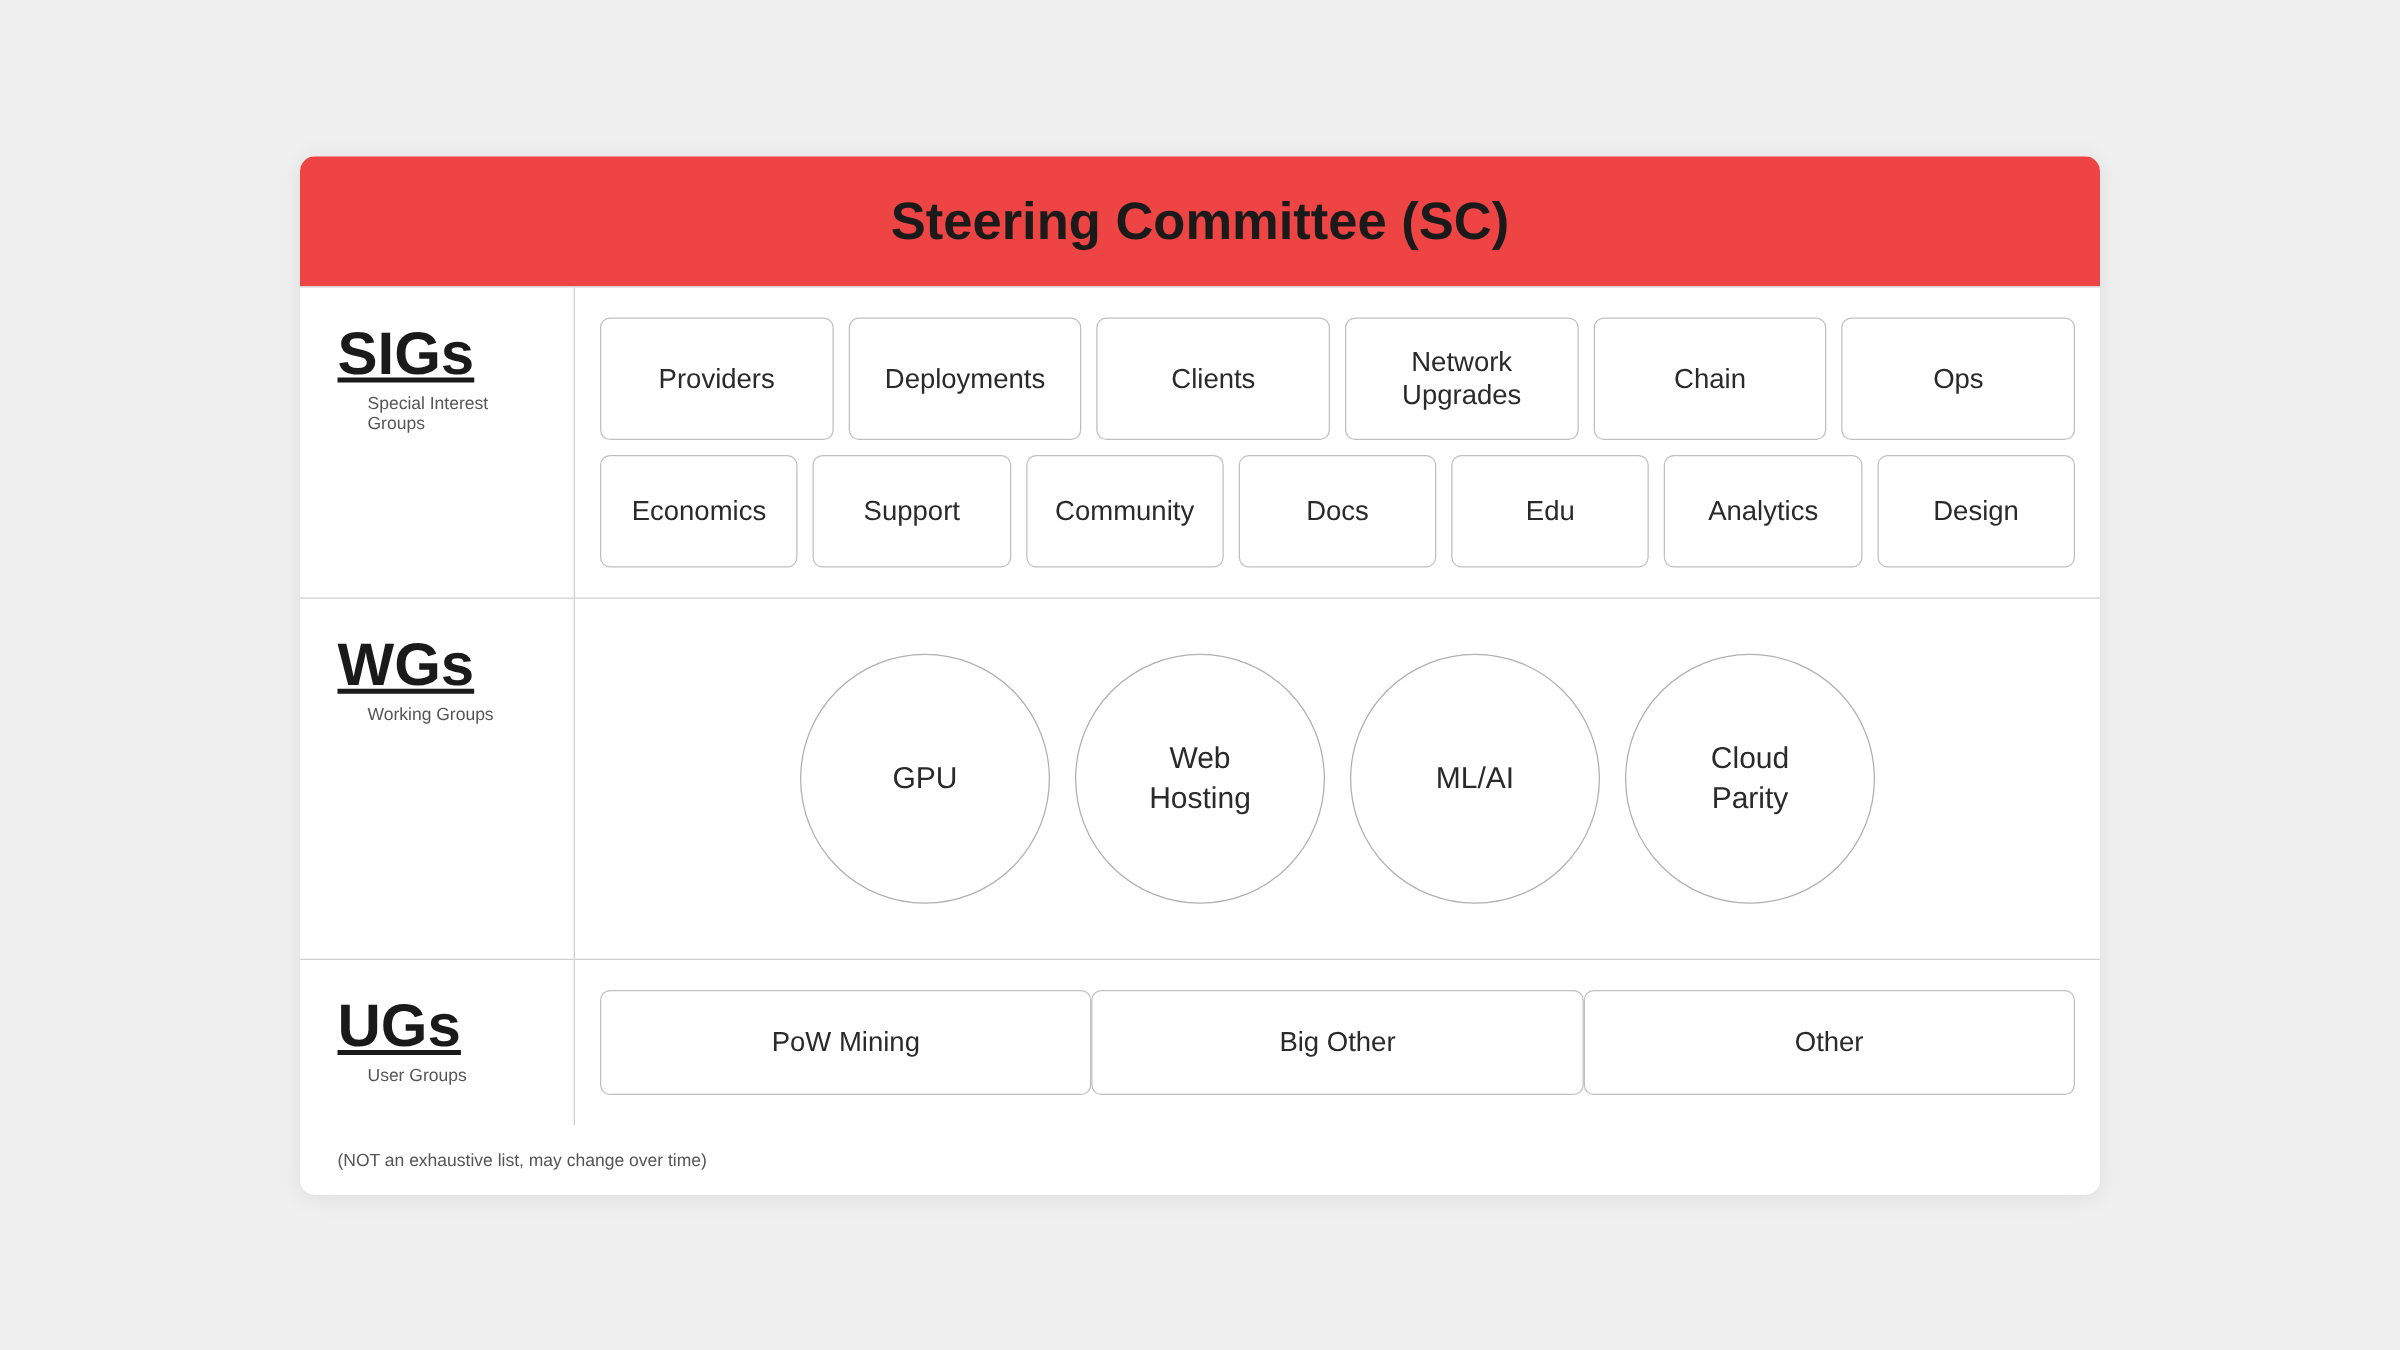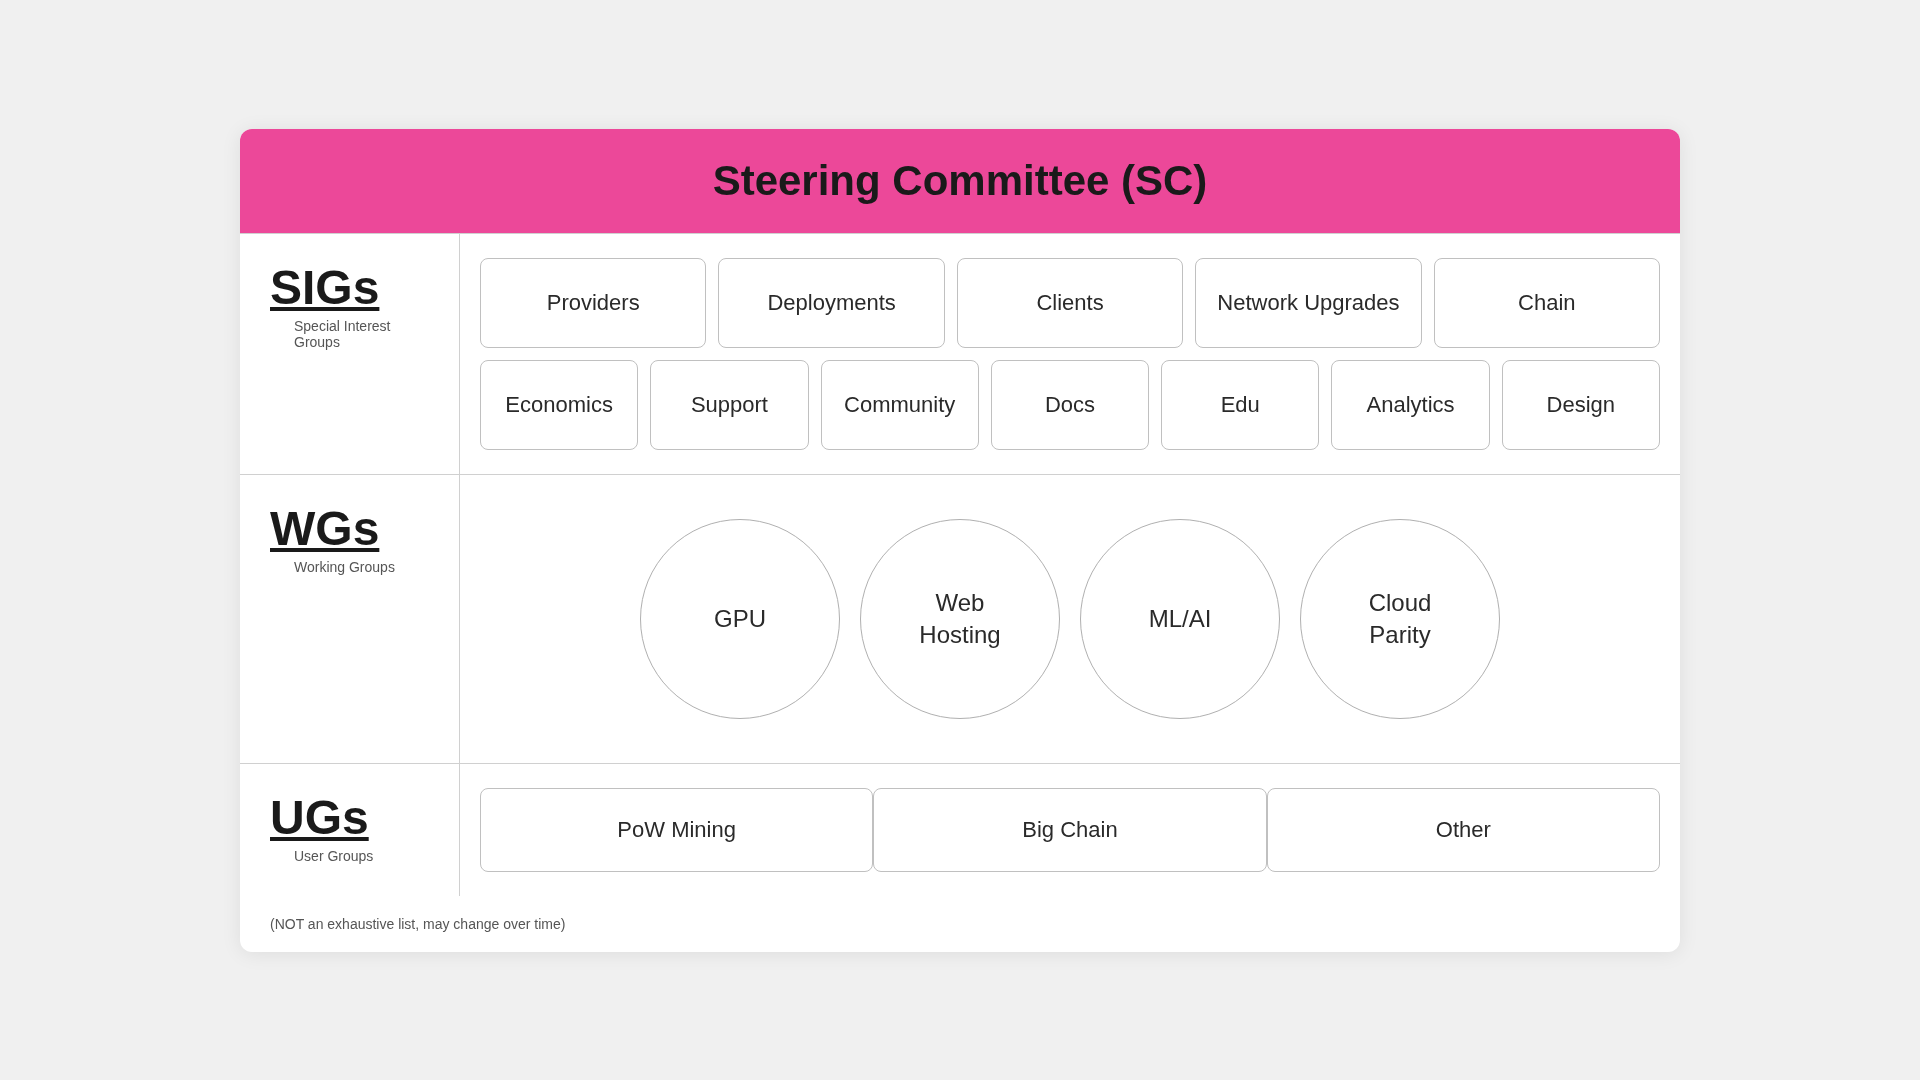--- a/index.html
+++ b/index.html
@@ -19,21 +19,21 @@
 
     .outer-container {
       width: 1440px;
       background: white;
       border-radius: 12px;
       overflow: hidden;
       box-shadow: 0 2px 20px rgba(0,0,0,0.08);
     }
 
     .header {
-      background: #ec4899;
+      background: #ef4444;
       padding: 28px 64px;
       text-align: center;
     }
 
     .header h1 {
       font-size: 42px;
       font-weight: 900;
       color: #1a1a1a;
     }
 
@@ -174,20 +174,21 @@
         <div class="sub-label">Special Interest Groups</div>
       </div>
       <div class="section-content">
         <div class="sigs-grid">
           <div class="sigs-row">
             <div class="sig-box">Providers</div>
             <div class="sig-box">Deployments</div>
             <div class="sig-box">Clients</div>
             <div class="sig-box">Network Upgrades</div>
             <div class="sig-box">Chain</div>
+            <div class="sig-box">Ops</div>
           </div>
           <div class="sigs-row">
             <div class="sig-box">Economics</div>
             <div class="sig-box">Support</div>
             <div class="sig-box">Community</div>
             <div class="sig-box">Docs</div>
             <div class="sig-box">Edu</div>
             <div class="sig-box">Analytics</div>
             <div class="sig-box">Design</div>
           </div>
@@ -211,21 +212,21 @@
     </div>
 
     <div class="section">
       <div class="section-label">
         <div class="big-label">UGs</div>
         <div class="sub-label">User Groups</div>
       </div>
       <div class="section-content">
         <div class="ugs-content">
           <div class="ug-box">PoW Mining</div>
-          <div class="ug-box">Big Chain</div>
+          <div class="ug-box">Big Other</div>
           <div class="ug-box">Other</div>
         </div>
       </div>
     </div>
 
   </div>
 
   <div class="footnote">(NOT an exhaustive list, may change over time)</div>
 
 </div>

